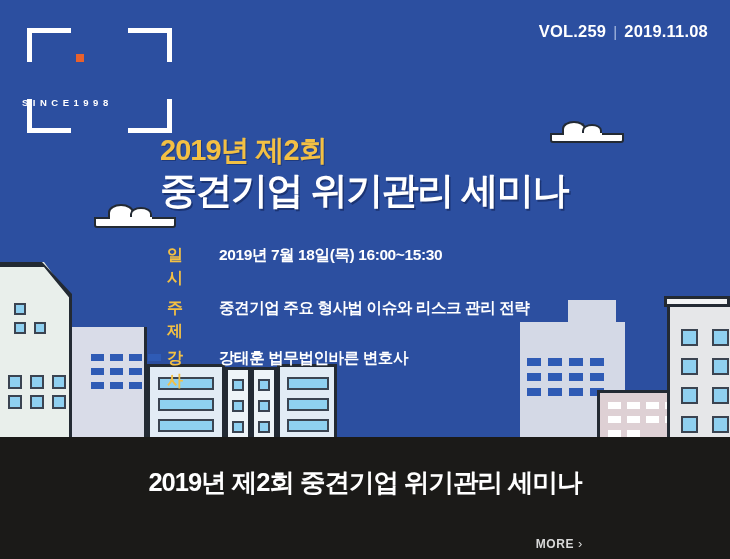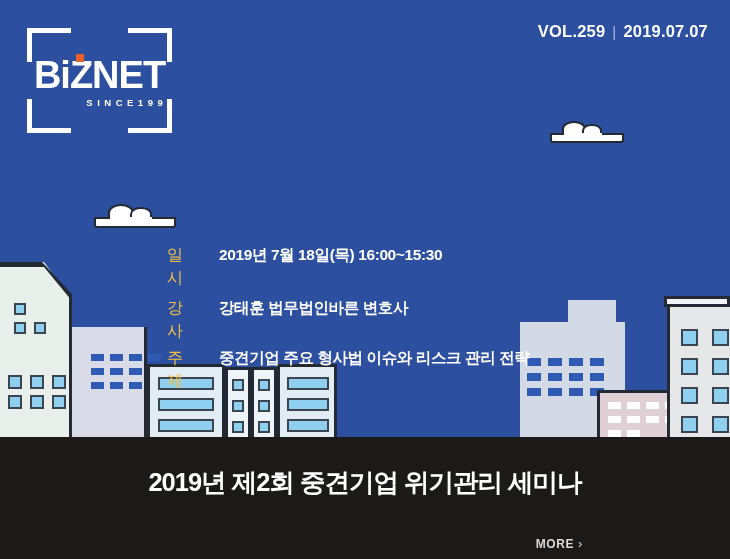--- a/index.html
+++ b/index.html
@@ -45,21 +45,21 @@
     font-size:38px; font-weight:bold; color:#ffffff;
     letter-spacing:-1px; line-height:1;
     font-family:"Liberation Sans", sans-serif;
   }
   .logo-dot {
     position:absolute; left:49px; top:26px;
     width:8px; height:8px; background:#e8612c;
   }
   .logo-since {
     position:absolute; left:-5px; top:69px; width:155px;
-    text-align:right;
+    text-align:left;
     font-size:9.5px; font-weight:bold; color:#ffffff;
     letter-spacing:4.5px;
     font-family:"Liberation Sans", sans-serif;
   }
   
   .volbar {
     position:absolute; right:22px; top:22px;
     color:#ffffff; font-size:16.5px; font-weight:bold;
     letter-spacing:.2px;
     display:flex; align-items:center; gap:7px;
@@ -94,21 +94,21 @@
   }
   
   .info { position:absolute; left:167px; top:244px; }
   .info-row {
     display:flex; align-items:baseline;
     margin-bottom:4px;
     line-height:1.42;
   }
   .info-label {
     width:52px; flex:0 0 52px;
-    color:#f3c044; font-size:16px; font-weight:normal;
+    color:#f3c044; font-size:16px; font-weight:bold;
     letter-spacing:6px;
   }
   .info-value {
     color:#ffffff; font-size:15.5px; font-weight:bold;
     letter-spacing:-.4px;
   }
   
   .bld { position:absolute; }
   .win { position:absolute; }
   
@@ -310,48 +310,49 @@
       <div class="bracket">
         <i class="bk-tl-h"></i>
           <i class="bk-tl-v"></i>
         <i class="bk-tr-h"></i>
           <i class="bk-tr-v"></i>
         <i class="bk-bl-h"></i>
           <i class="bk-bl-v"></i>
         <i class="bk-br-h"></i>
           <i class="bk-br-v"></i>
       </div>
-      <div class="logo-word">BiZNET</div>
       <div class="logo-dot"></div>
       <div class="logo-since">SINCE1998</div>
     </div>
 
     <div class="volbar">
       <span>VOL.259</span>
       <span class="sep">|</span>
-      <span>2019.07.07</span>
+      <span>2019.11.08</span>
     </div>
 
     <div class="headline">
+      <div class="hl-year">2019년 제2회</div>
+      <div class="hl-main">중견기업 위기관리 세미나</div>
     </div>
 
     <div class="info">
       <div class="info-row">
         <span class="info-label">일 시</span>
         <span class="info-value">2019년 7월 18일(목) 16:00~15:30</span>
       </div>
       <div class="info-row">
       </div>
       <div class="info-row">
+        <span class="info-label">주 제</span>
+        <span class="info-value">중견기업 주요 형사법 이슈와 리스크 관리 전략</span>
+      </div>
+      <div class="info-row">
         <span class="info-label">강 사</span>
         <span class="info-value">강태훈 법무법인바른 변호사</span>
-      </div>
-      <div class="info-row">
-        <span class="info-label">주 제</span>
-        <span class="info-value">중견기업 주요 형사법 이슈와 리스크 관리 전략</span>
       </div>
     </div>
 
   </div>
 
   <div class="blackbar">
     <div class="bb-title">2019년 제2회 중견기업 위기관리 세미나</div>
     <div class="more">
       <span>MORE</span>
       <span class="chev">›</span>

